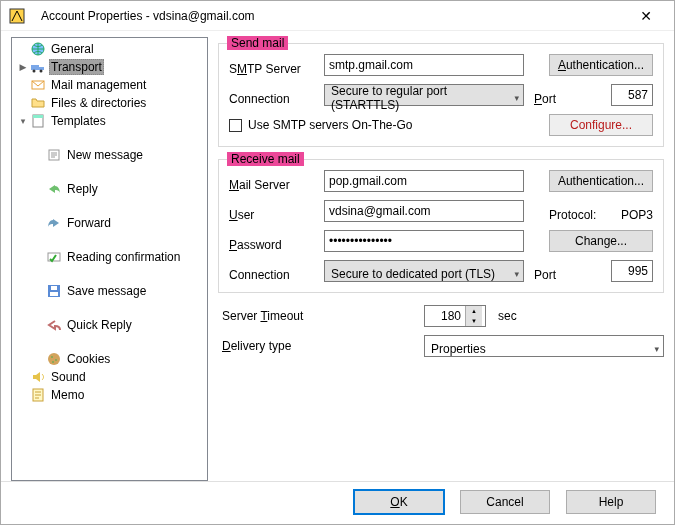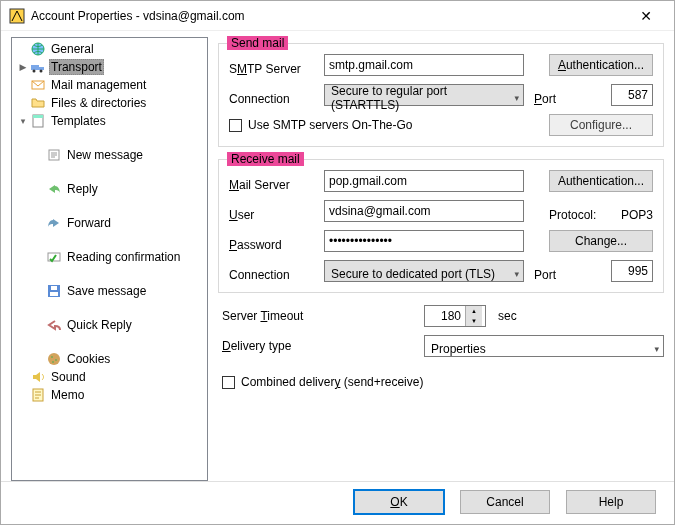--- a/index.html
+++ b/index.html
@@ -15,21 +15,21 @@
     border: 1px solid #aaa;
   }
   .titlebar {
     height: 30px;
     display: flex;
     align-items: center;
     padding: 0 8px;
     background: #fff;
     border-bottom: 1px solid #eee;
   }
-  .titlebar .title { flex: 1; margin-left: 6px; }
+  .titlebar .title { flex: 1; margin-left: 16px; }
   .titlebar .close {
     width: 40px; height: 28px;
     display: flex; align-items: center; justify-content: center;
     font-size: 14px;
   }
   .app-icon { width: 16px; height: 16px; }
   .content {
     display: flex;
     height: 450px;
     padding: 6px 10px 0 10px;
@@ -119,21 +119,21 @@
     height: 22px;
     border: 1px solid #adadad;
     background: #e1e1e1;
     font: inherit;
     padding: 0 8px;
     min-width: 104px;
     text-align: center;
     display: inline-flex; align-items:center; justify-content:center;
   }
   .btn.disabled {
-    color: #404040;
+    color: #b91c1c;
     background: #efefef;
   }
   .port-stack { display:flex; align-items:center; gap:10px; margin-left: 10px;}
   .static { display:inline-block; }
   .right-col { margin-left: auto; display:flex; align-items:center; gap:8px;}
   .spin {
     display: inline-flex; align-items:center; width: 62px; padding:0;
   }
   .spin input { border:none; width: 40px; text-align:right; padding:1px 4px; height: 20px; outline:none; font:inherit;}
   .spin .arrows { display:flex; flex-direction:column; border-left:1px solid #aaa;}
@@ -415,26 +415,20 @@
     </div>
 
     <div class="after-group-row">
       <span class="lbl" style="width:190px"><u>D</u><span>elivery type</span></span>
       <span class="dropdown plain">
         <span>Properties</span>
         <span class="chevron">▾</span>
       </span>
     </div>
 
-    <div class="after-group-row" style="margin-top:14px">
-      <span class="chk">
-        <span class="box"></span>
-        <span><span>Combined deliver</span><u>y</u><span> (send+receive)</span></span>
-      </span>
-    </div>
 
   </div>
 </div>
 
 <div class="footer">
   <button class="btn primary">
       <u>O</u>
       <span>K</span>
     </button>
   <button class="btn">Cancel</button>

